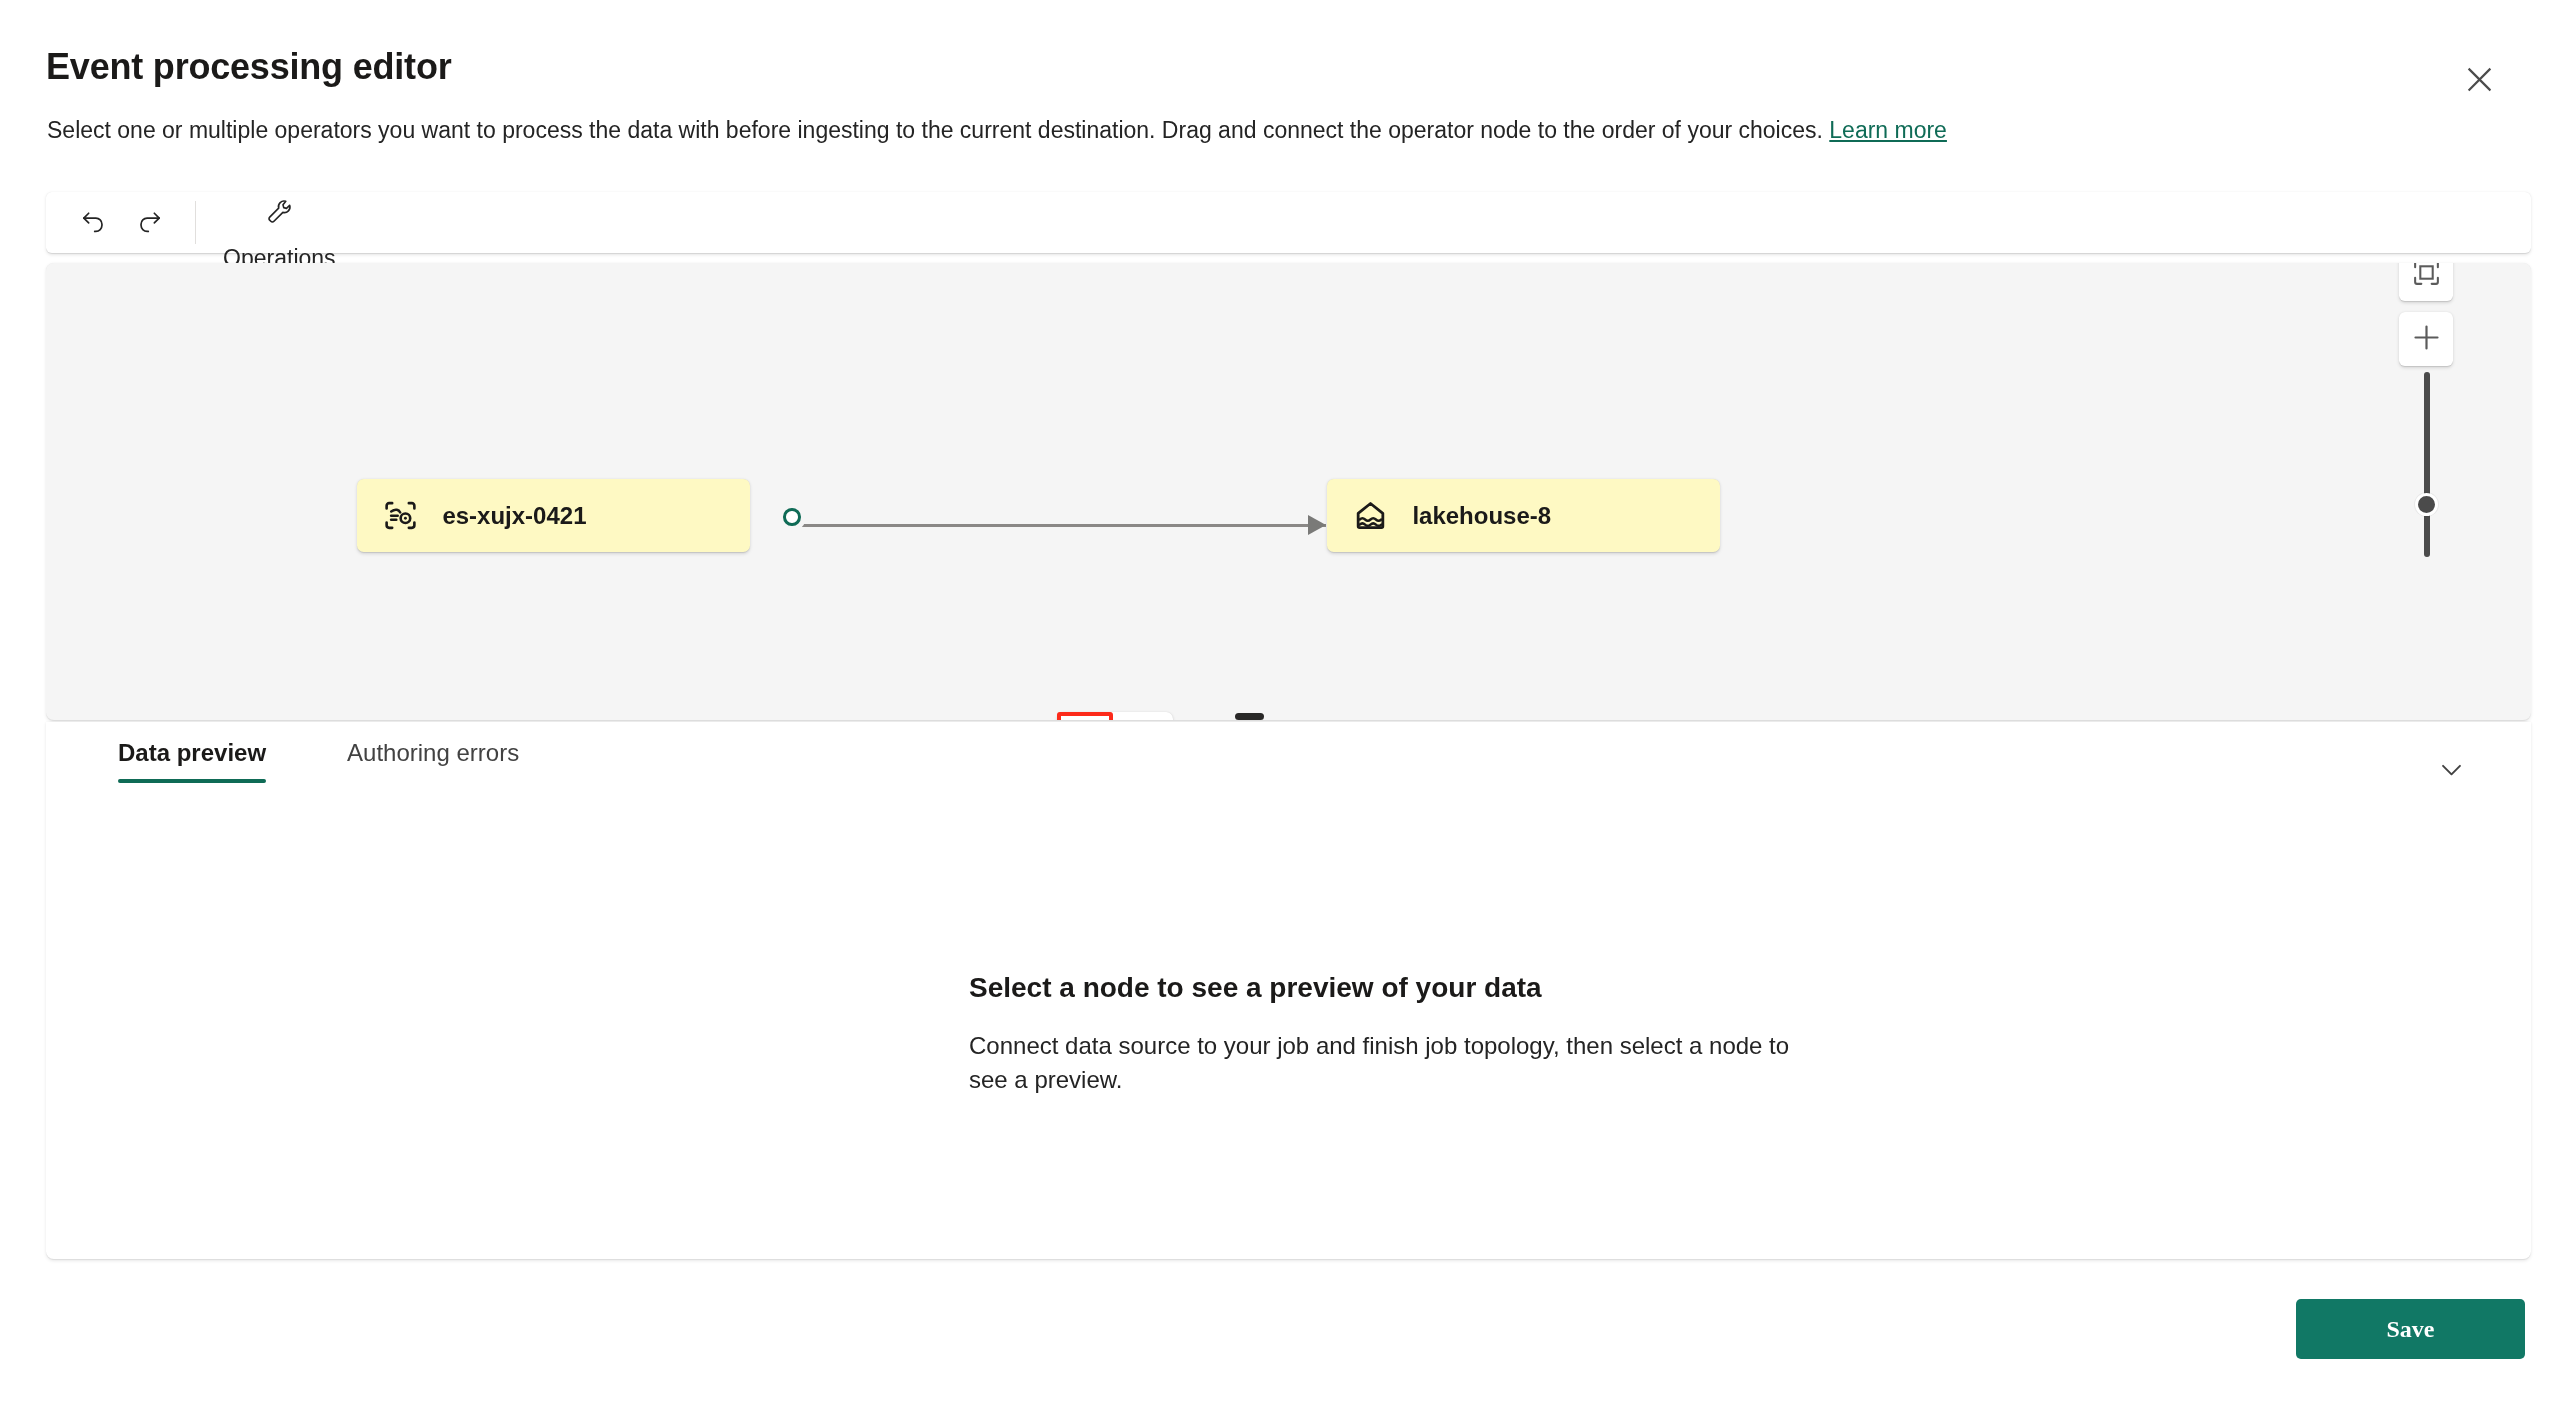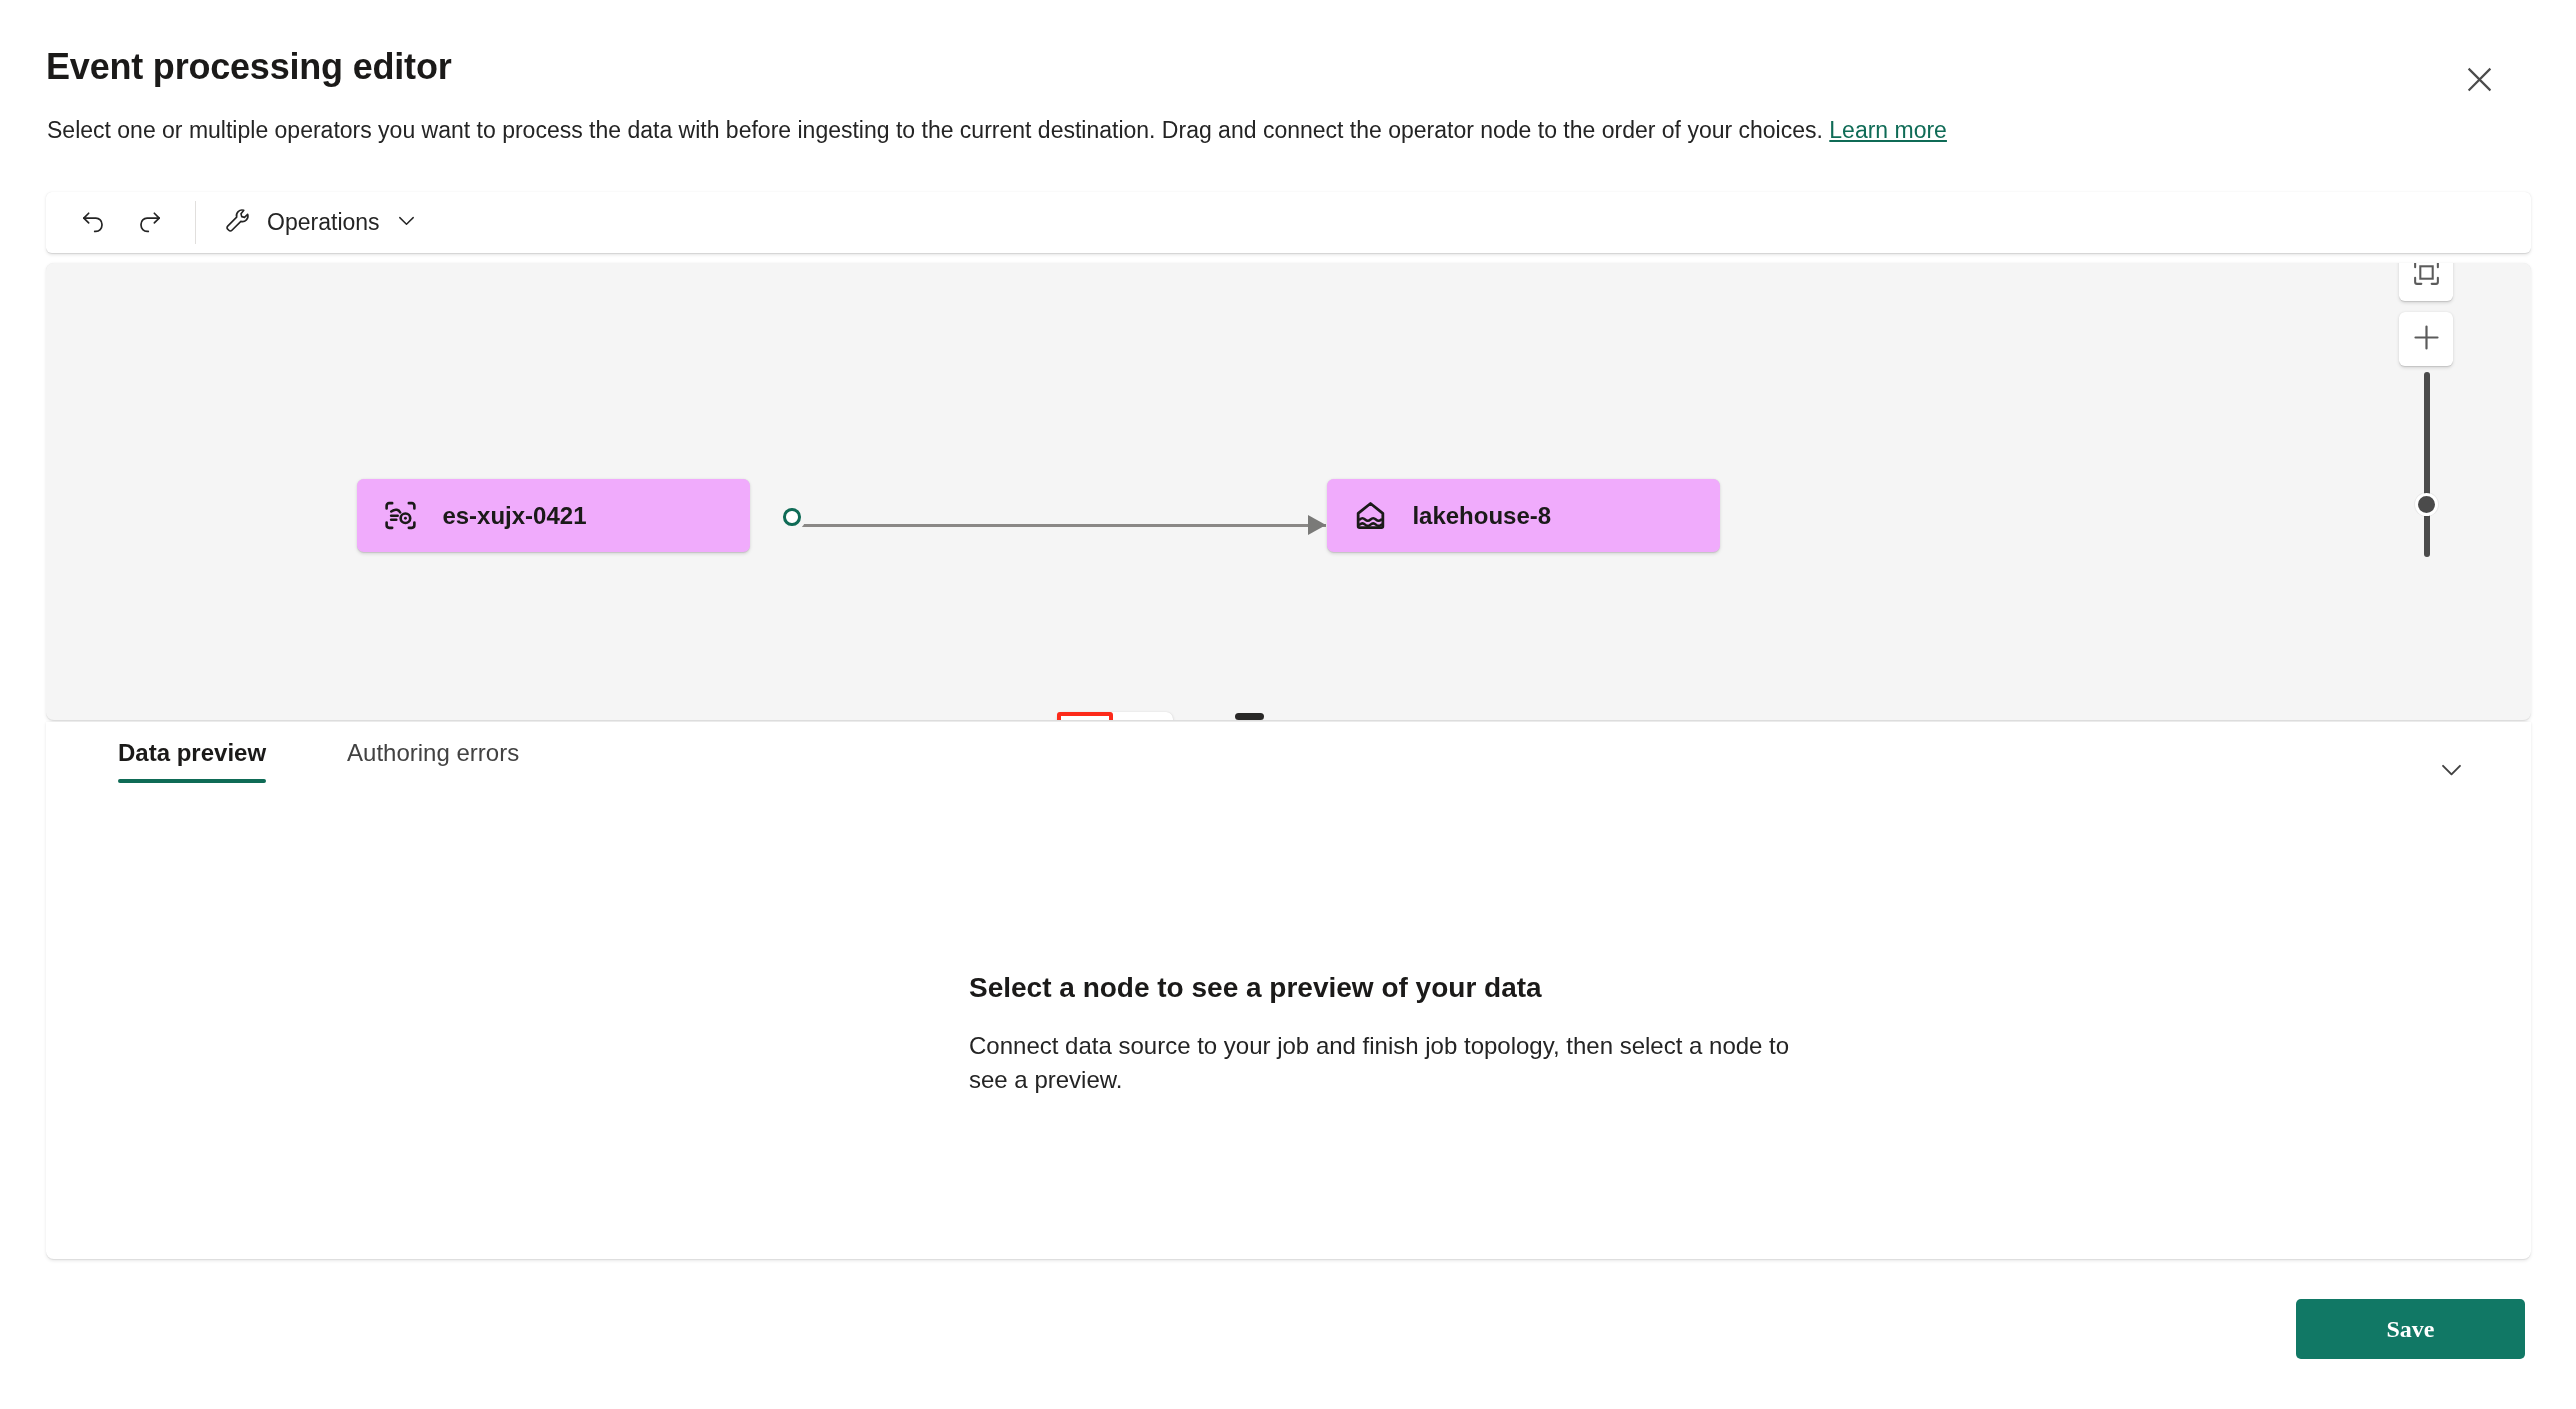--- a/index.html
+++ b/index.html
@@ -45,35 +45,35 @@
   }
   .tb-group { display:flex; align-items:center; height:100%; }
   .tb-btn {
     width:56px; height:51px; display:flex; align-items:center; justify-content:center;
     cursor:pointer; border-radius:3.9px;
   }
   .tb-btn:first-child { margin-left:19.4px; }
   .tb-divider { width:1px; height:43px; background:#e1dfdd; margin:0 13.6px 0 17.5px; }
   .tb-item {
     display:flex; align-items:center; gap:15px; height:51px;
-    padding:0 13.6px; cursor:pointer; border-radius:3.9px;
+    padding:0 13.6px; cursor:pointer; border-radius:3.9px;flex-direction:column;
   }
   .tb-label { font-size:23px; color:#242424; font-weight:400; }
 
   
   .canvas {
     position:absolute; left:46px; top:263px;
     width:2485px; height:457px;
     background:#f5f5f5; border-radius:7.8px;
     box-shadow: 0 1.6px 3.5px rgba(0,0,0,0.09), 0 0.3px 0.9px rgba(0,0,0,0.07);
     overflow:hidden;
   }
 
   .node {
-    position:absolute; background:#f0abfc; border-radius:6.8px;
+    position:absolute; background:#fef9c3; border-radius:6.8px;
     box-shadow: 0 1.6px 3.5px rgba(0,0,0,0.13), 0 0.3px 0.9px rgba(0,0,0,0.10);
     display:flex; align-items:center; cursor:pointer;
   }
   .node-source { left:311px; top:216px; width:393px; height:73px; }
   .node-dest   { left:1281px; top:216px; width:393px; height:73px; }
   .node-icon { margin-left:24px; width:39px; height:39px; display:flex; align-items:center; justify-content:center; flex:none;}
   .node-label { margin-left:22.4px; font-size:24px; font-weight:700; color:#1b1a19; }
 
   .port {
     position:absolute; left:737px; top:245px;

